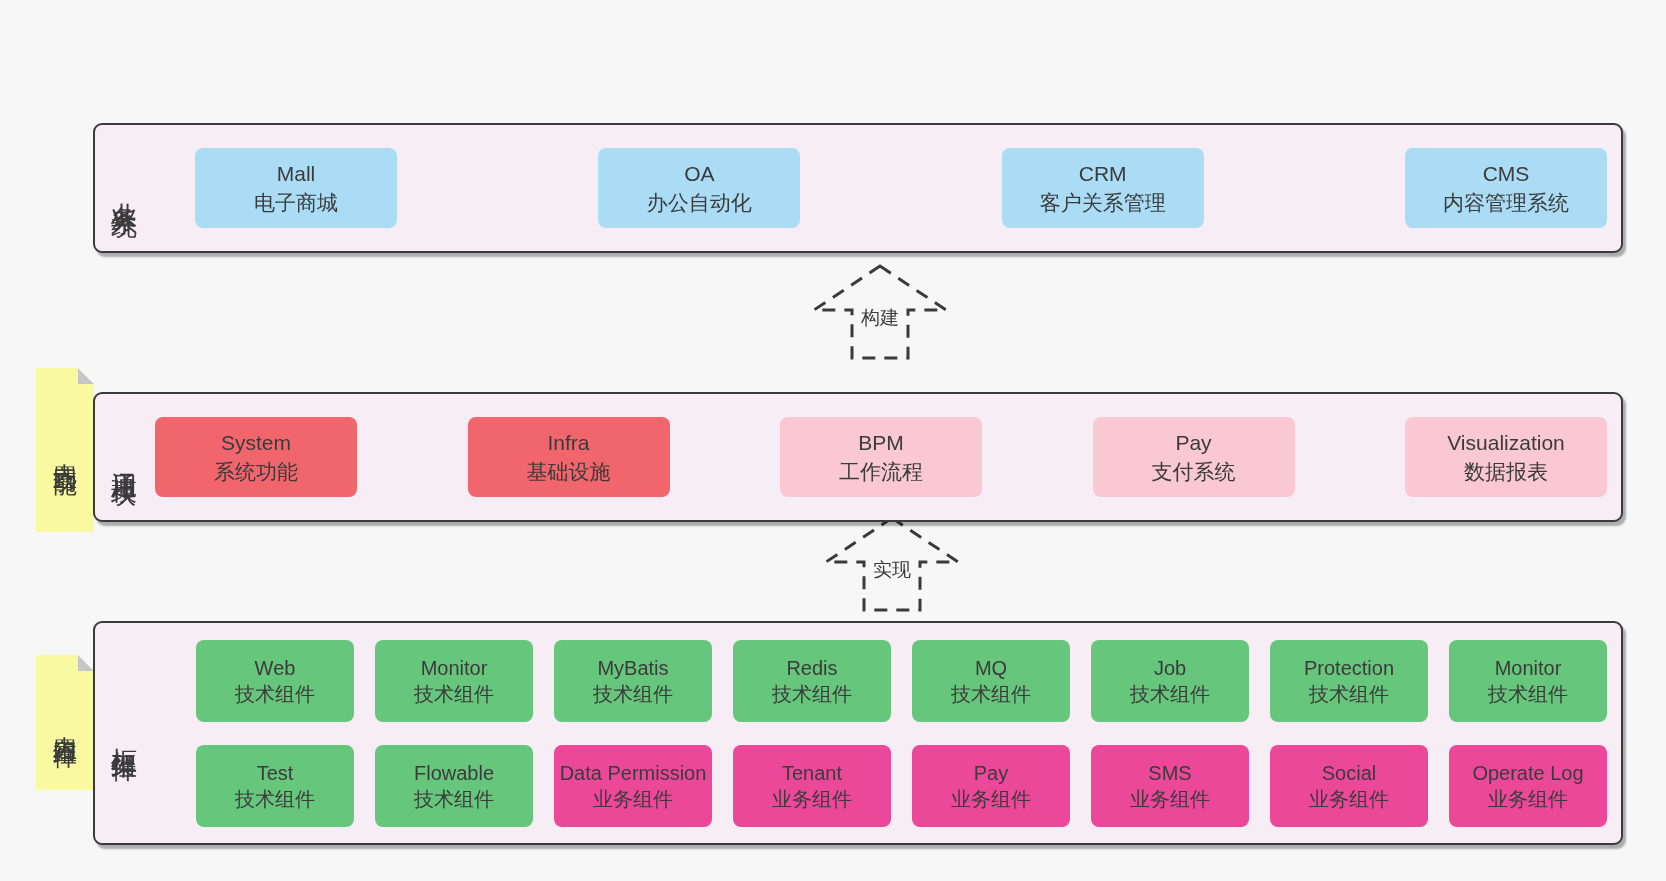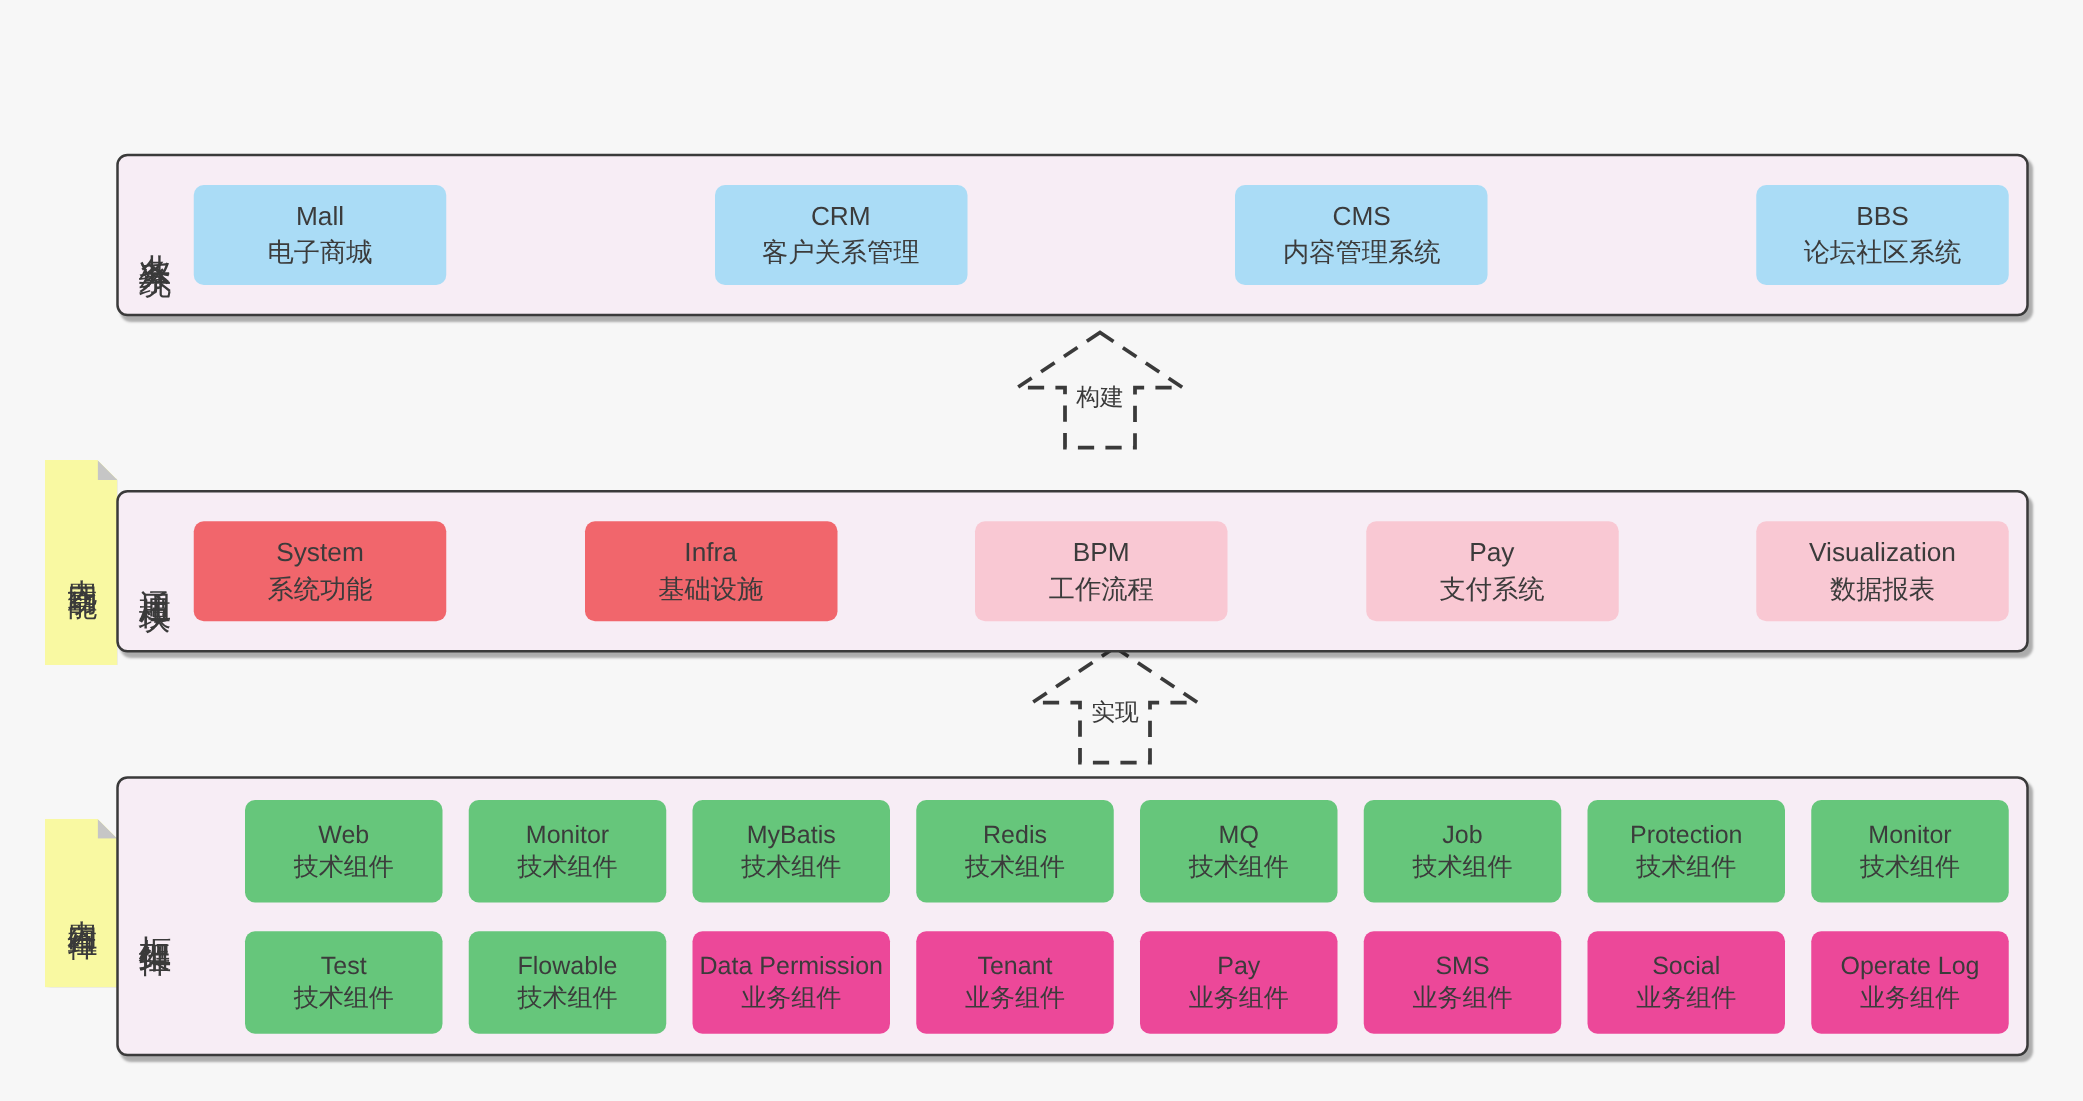--- a/index.html
+++ b/index.html
@@ -34,21 +34,21 @@
   }
   .row{display:flex;justify-content:space-between;}
   
   .box{
     border-radius:8px;
     display:flex;flex-direction:column;align-items:center;justify-content:center;
     text-align:center;font-size:21px;line-height:1.4;
   }
   .band-1 .box,.band-2 .box{width:202px;height:80px;}
   .band-3 .box{width:158px;height:82px;font-size:20px;line-height:1.3;}
-  .blue{background:#aadcf6;}
+  .blue{background:#aadcf6;margin-left:40px;}
   .red{background:#f1666c;}
   .pink{background:#f9c8d3;}
   .green{background:#66c67b;}
   .lightgreen{background:#ec4899;}
   
   .sticky{
     position:absolute;left:36px;width:58px;
     background:#f9f9a2;
     box-shadow:2px 3px 3px rgba(0,0,0,0.22);
     clip-path:polygon(0 0,calc(100% - 16px) 0,100% 16px,100% 100%,0 100%);
@@ -82,30 +82,30 @@
 </div>
 
 <div class="band band-1" style="top:123px;height:130px;">
   <div class="band-label">业务系统</div>
   <div class="band-content">
     <div class="box blue">
       <span>Mall</span>
       <span>电子商城</span>
     </div>
     <div class="box blue">
+      <span>OA</span>
+      <span>办公自动化</span>
+    </div>
+    <div class="box blue">
       <span>CRM</span>
       <span>客户关系管理</span>
     </div>
     <div class="box blue">
       <span>CMS</span>
       <span>内容管理系统</span>
-    </div>
-    <div class="box blue">
-      <span>BBS</span>
-      <span>论坛社区系统</span>
     </div>
   </div>
 </div>
 
 <svg class="arrow" style="left:810px;top:262px;" width="140" height="100" viewBox="0 0 140 100">
   <polygon points="70,4 136,48 98,48 98,96 42,96 42,48 4,48" fill="none" stroke="#3a3a3a" stroke-width="3" stroke-dasharray="13,9" stroke-linejoin="miter"></polygon>
   <rect x="44" y="42" width="52" height="26" fill="#f7f7f7"></rect>
   <text x="70" y="62" text-anchor="middle" font-size="19" fill="#3a3a3a">构建</text>
 </svg>
 

